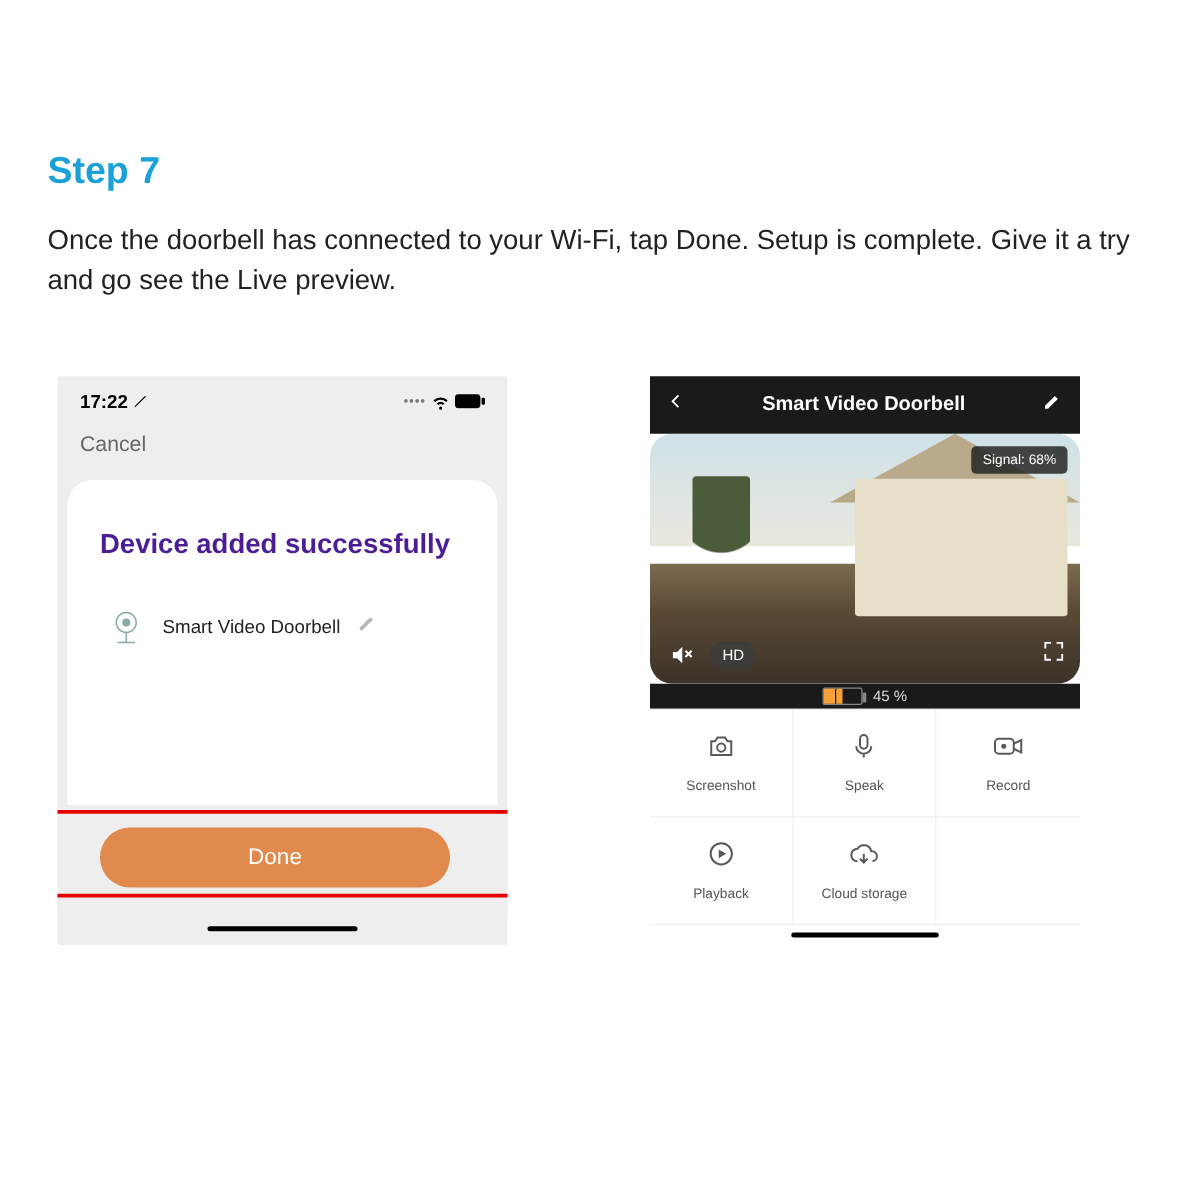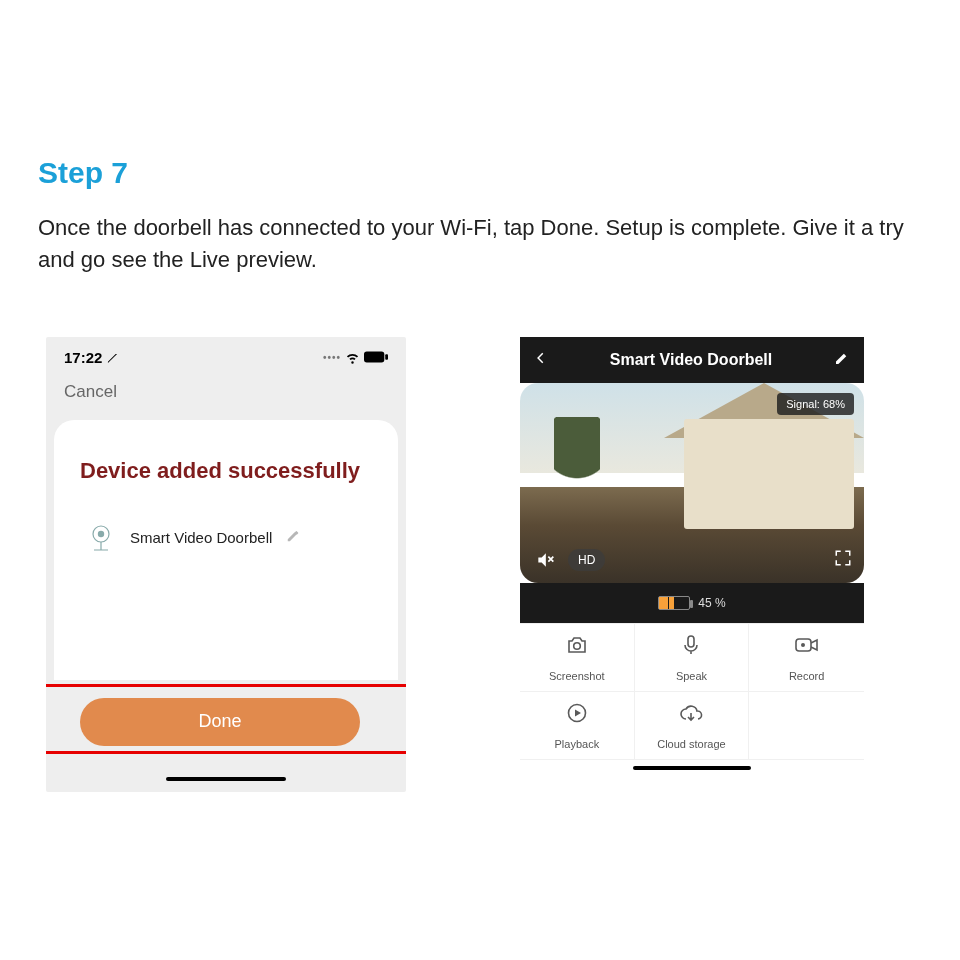--- a/index.html
+++ b/index.html
@@ -8,21 +8,21 @@
     height: 960px;
     background: #ffffff;
     font-family: -apple-system, BlinkMacSystemFont, "Segoe UI", Arial, sans-serif;
     padding: 40px 38px 0 38px;
     position: relative;
   }
   .step-title {
     font-size: 30px;
     font-weight: 700;
     color: #1ba0d8;
-    margin-top: 116px;
+    margin-top: 80px;
     margin-bottom: 22px;
   }
   .step-desc {
     font-size: 22px;
     line-height: 1.45;
     color: #222;
     font-weight: 400;
     margin-bottom: 61px;
   }
   .phones-row {
@@ -66,21 +66,21 @@
   .pl-card {
     background: #fff;
     margin: 0 8px 0 8px;
     border-radius: 20px 20px 0 0;
     padding: 38px 26px 26px 26px;
     min-height: 260px;
   }
   .pl-card-title {
     font-size: 22px;
     font-weight: 700;
-    color: #7f1d1d;
+    color: #4c1d95;
     margin-bottom: 40px;
   }
   .pl-device-row {
     display: flex;
     align-items: center;
     gap: 14px;
     margin-left: 8px;
   }
   .pl-device-icon {
     width: 28px; height: 28px;
@@ -202,21 +202,21 @@
     background: rgba(60,60,60,0.75);
     color:#fff;
     font-size:12px;
     padding:4px 10px;
     border-radius:12px;
     font-weight:500;
   }
   .pr-expand { color:#fff; }
   .pr-battery-bar {
     background:#1a1a1a;
-    height: 40px;
+    height: 20px;
     display:flex;
     align-items:center;
     justify-content:center;
     gap:8px;
     color:#ddd;
     font-size:12px;
   }
   .pr-batt-icon {
     width:32px; height:14px;
     border:1px solid #888;
@@ -230,21 +230,21 @@
     width:3px; height:8px; background:#888; border-radius:1px;
   }
   .pr-batt-fill1 { width:30%; height:100%; background:#f7a13a;}
   .pr-batt-fill2 { width:15%; height:100%; background:#f7a13a; margin-left:1px;}
   .pr-grid {
     display:grid;
     grid-template-columns: repeat(3, 1fr);
     border-top:1px solid #eee;
   }
   .pr-cell {
-    height: 68px;
+    height: 86px;
     display:flex;
     flex-direction:column;
     align-items:center;
     justify-content:center;
     gap:9px;
     border-right:1px solid #f0f0f0;
     border-bottom:1px solid #f0f0f0;
   }
   .pr-cell:nth-child(3n){ border-right:none;}
   .pr-cell-label {

